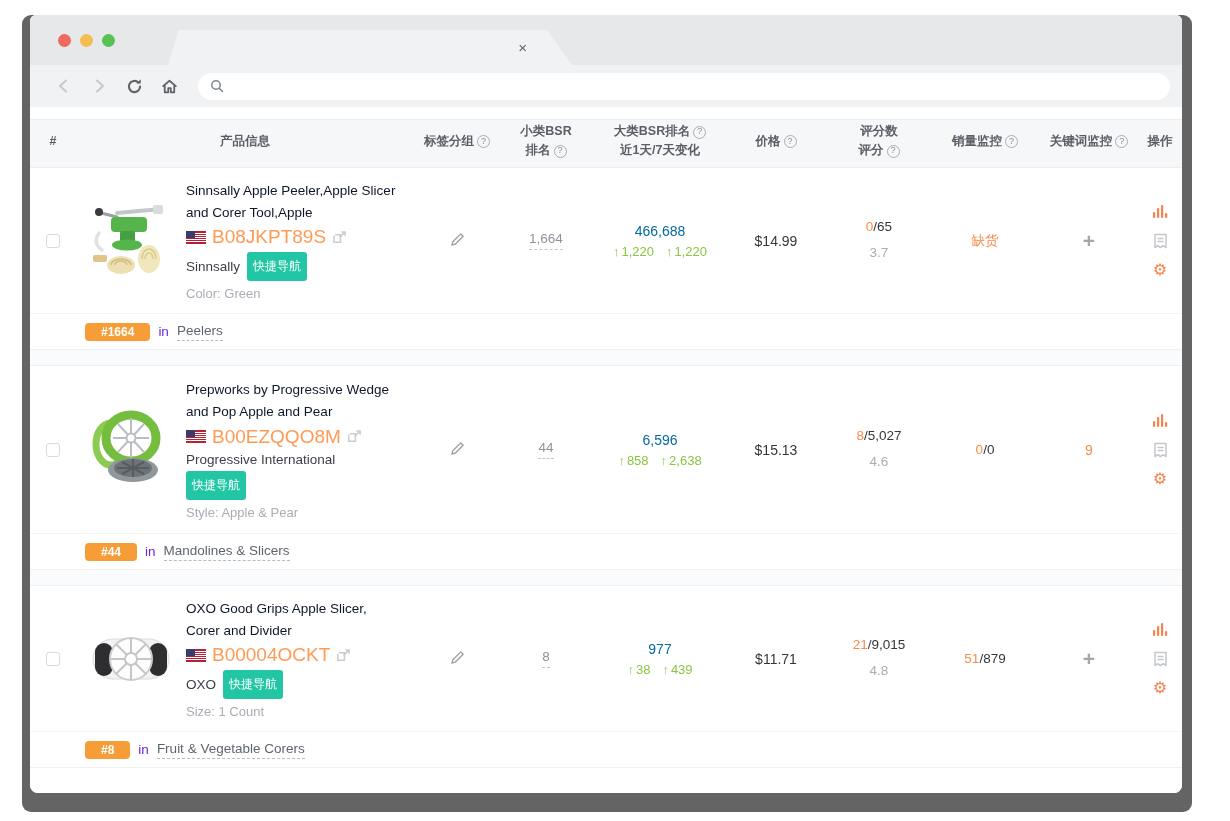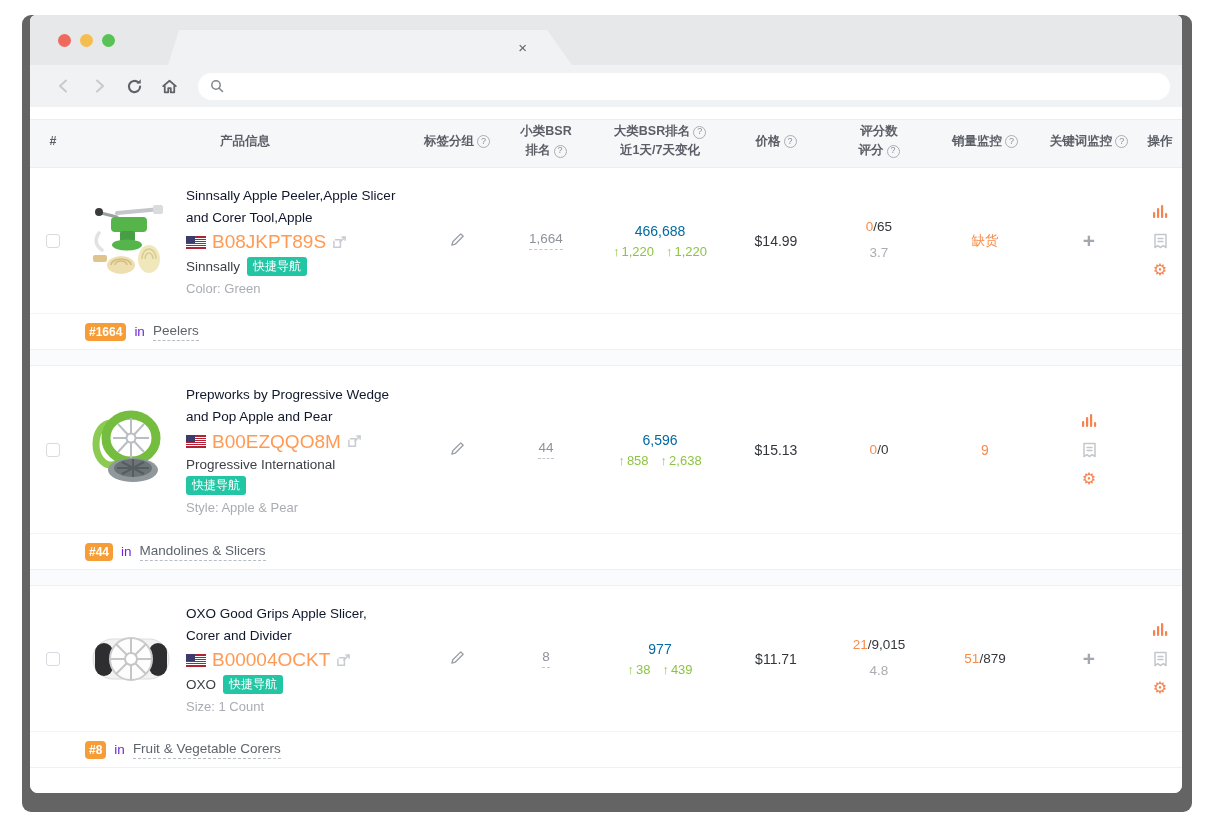--- a/index.html
+++ b/index.html
@@ -49,21 +49,21 @@
   .cell{display:flex;align-items:center;justify-content:center;text-align:center;font-size:13.5px;color:#33363b;}
   .cell.colcell{flex-direction:column;gap:3px;}
   .checkbox{width:14px;height:14px;border:1px solid #d7dadf;border-radius:3px;background:#fff;cursor:pointer;}
   .pimg{width:92px;height:92px;display:flex;align-items:center;justify-content:center;cursor:pointer;}
 
   .info{display:block;text-align:left;padding-right:10px;}
   .ptitle{font-size:13.5px;color:#0f172a;line-height:1.6;cursor:pointer;}
   .asin-line{display:flex;align-items:center;gap:6px;margin-top:3px;}
   .asin{color:#ff9a55;font-size:19px;cursor:pointer;text-decoration:none;text-align:right;}
   .brand-line{margin-top:4px;font-size:13.5px;color:#3b3f46;display:flex;align-items:center;gap:7px;flex-wrap:wrap;}
-  .navbadge{background:#22c6a4;color:#fff;font-size:12px;padding:1px 6px;border-radius:3px;cursor:pointer;white-space:nowrap;}
+  .navbadge{background:#22c6a4;color:#fff;font-size:12px;padding:6px 6px;border-radius:3px;cursor:pointer;white-space:nowrap;}
   .variant{margin-top:5px;color:#a9adb3;font-size:13px;}
 
   .pencil{cursor:pointer;}
   .dashedv{color:#8e939b;font-size:13.5px;border-bottom:1px dashed #c3c7cd;padding-bottom:3px;cursor:pointer;}
   .bigval{font-size:14px;color:#0369a1;}
   .changes{display:flex;gap:12px;font-size:13px;margin-top:2px;}
   .up{color:#8bc53f;display:inline-flex;align-items:center;gap:2px;}
   .up b{font-weight:400;}
   .orange{color:#f78c4b;}
   .graytxt{color:#a9adb3;}
@@ -71,21 +71,21 @@
   .ratewrap{line-height:1.7;}
   .plus{color:#a3a8ae;font-size:21px;font-weight:700;cursor:pointer;line-height:1;}
   .kwnum{color:#f78c4b;font-size:14px;cursor:pointer;}
   .ops{flex-direction:column;gap:13px;}
   .op-icon{cursor:pointer;display:flex;align-items:center;justify-content:center;height:16px;}
   .gearglyph{color:#f8824e;font-size:16px;line-height:1;}
 
   .frow{height:36px;display:flex;align-items:center;padding-left:55px;gap:8px;
     border-bottom:1px solid #eef0f2;font-size:13.5px;}
   .rankbadge{background:#f79d38;color:#fff;font-weight:700;font-size:12px;border-radius:4px;
-    padding:3px 4px;line-height:1;}
+    padding:3px 16px;line-height:1;}
   .in-label{color:#6d28d9;}
   .cat-link{color:#5f646c;border-bottom:1px dashed #b8bdc4;padding-bottom:2px;cursor:pointer;}
   .gapband{height:16px;background:#fafbfc;border-bottom:1px solid #eef0f2;}
 </style>
 </head>
 <body>
 
 <div class="window">
  <div class="win-inner">
 
@@ -328,20 +328,24 @@
                 <span>↑</span>
                 <b>858</b>
               </span>
           <span class="up">
                 <span>↑</span>
                 <b>2,638</b>
               </span>
         </div>
       </div>
       <div class="cell price">$15.13</div>
+      <div class="cell colcell ratewrap">
+        <div><span class="orange">8</span><span>/5,027</span></div>
+        <div class="graytxt">4.6</div>
+      </div>
       <div class="cell">
             <span><span class="orange">0</span><span>/0</span></span>
           </div>
       <div class="cell">
             <span class="kwnum">9</span>
           </div>
       <div class="cell ops">
         <span class="op-icon">
               <svg width="16" height="15" viewBox="0 0 16 15">
                 <g fill="#f8824e">

